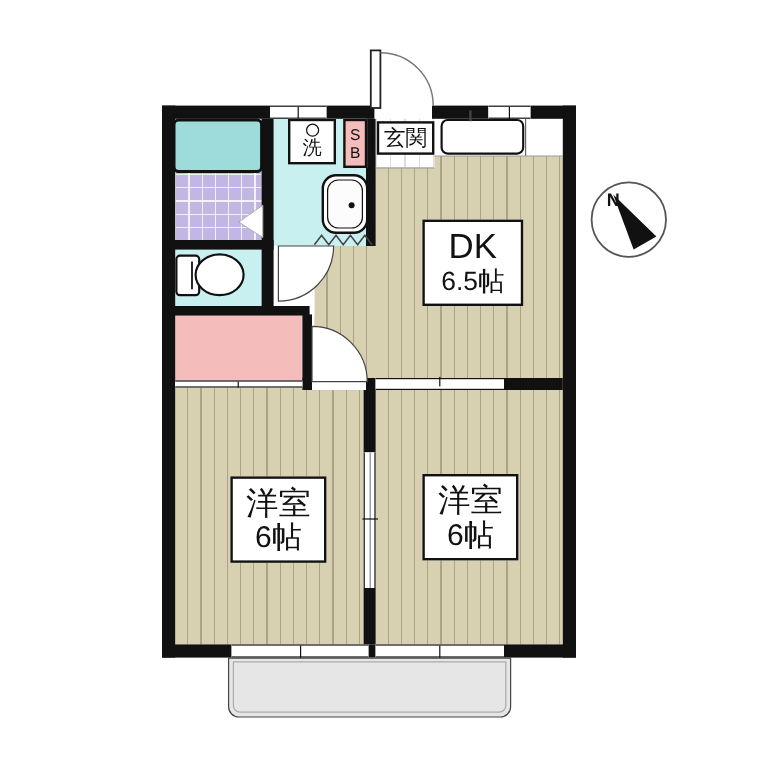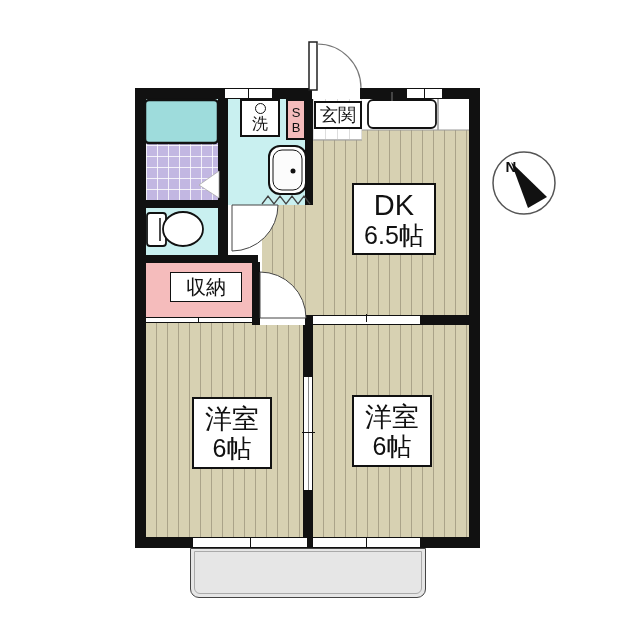--- a/index.html
+++ b/index.html
@@ -138,24 +138,21 @@
   </div>
   <div class="sb" style="left:286px;top:99px;width:20px;height:41px;">
     <span>SB</span>
   </div>
 
   <div class="label-box" style="left:314px;top:101px;width:44px;height:24px;font-size:18px;">
     <span>玄関</span>
   </div>
   <div class="label-box" style="left:352px;top:183px;width:80px;height:68px;">
     <span style="font-size:29px;">DK</span>
-    <span style="font-size:25px;">6.5帖</span>
-  </div>
-  <div class="label-box" style="left:170px;top:272px;width:70px;height:28px;font-size:20px;border-width:1.5px;">
-    <span>収納</span>
+    <span style="font-size:22px;">6.5帖</span>
   </div>
   <div class="label-box" style="left:192px;top:397px;width:76px;height:68px;">
     <span style="font-size:27px;">洋室</span>
     <span style="font-size:25px;">6帖</span>
   </div>
   <div class="label-box" style="left:352px;top:395px;width:76px;height:68px;">
     <span style="font-size:27px;">洋室</span>
     <span style="font-size:25px;">6帖</span>
   </div>
 

